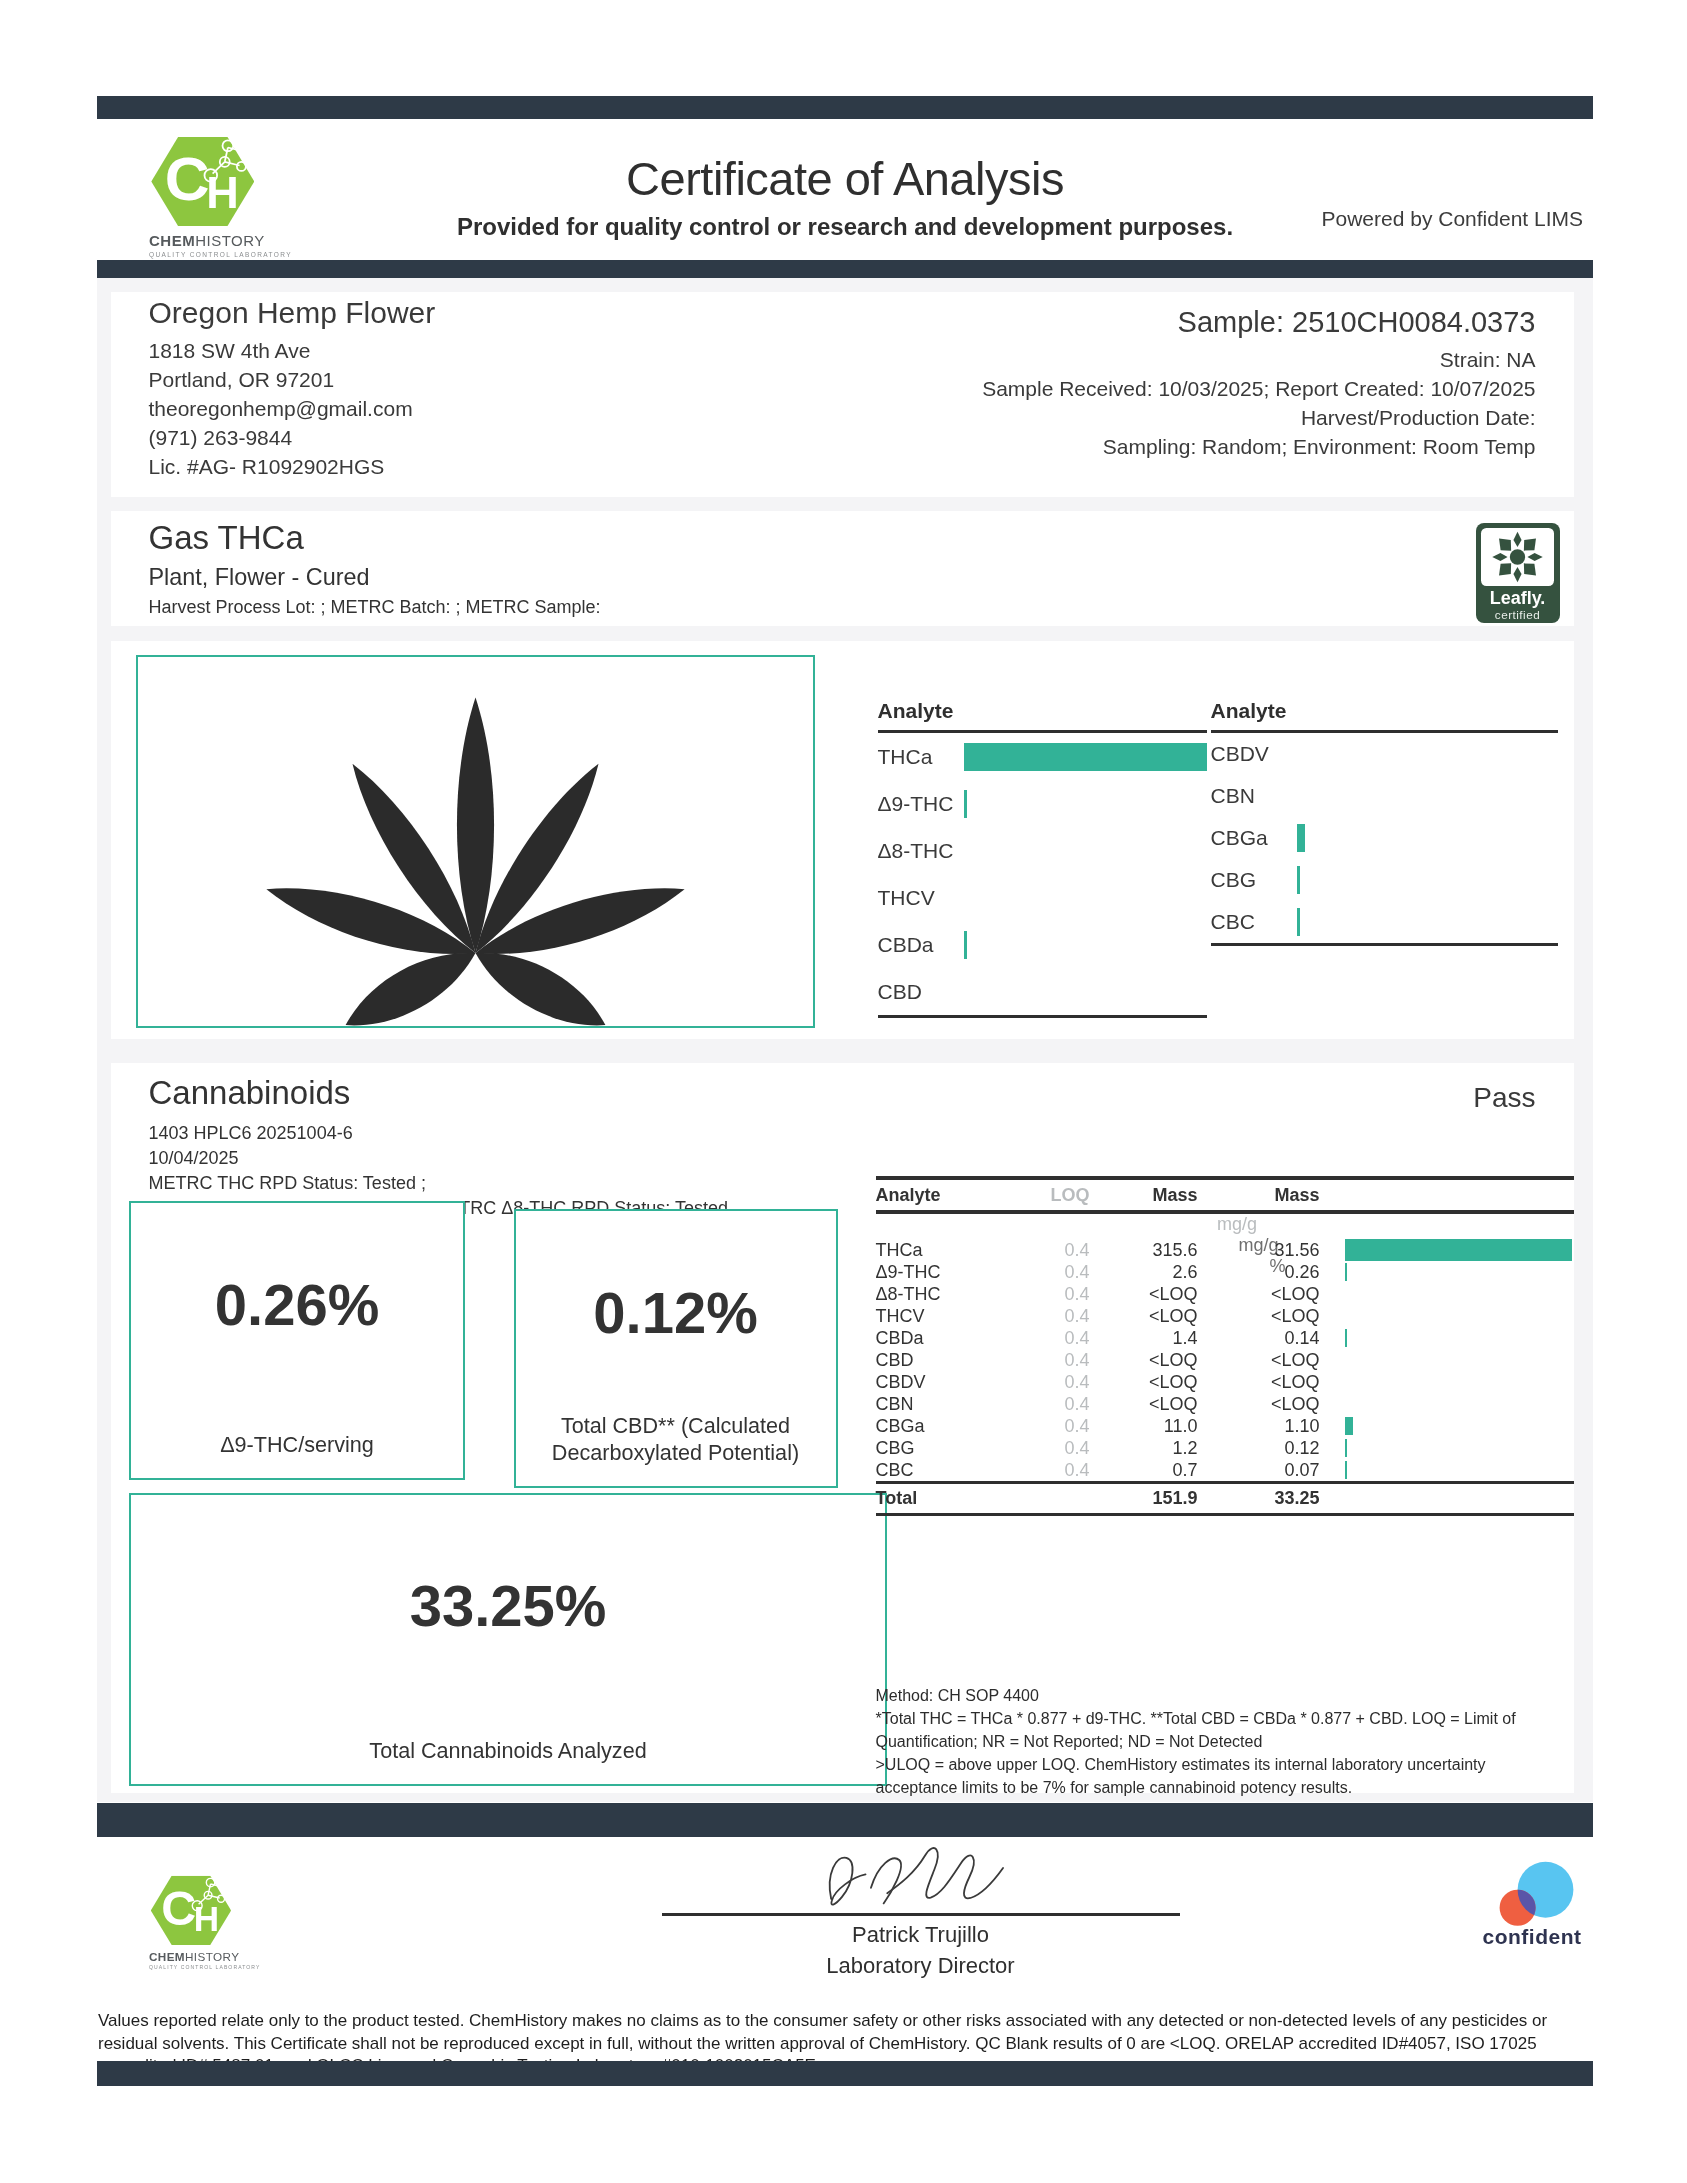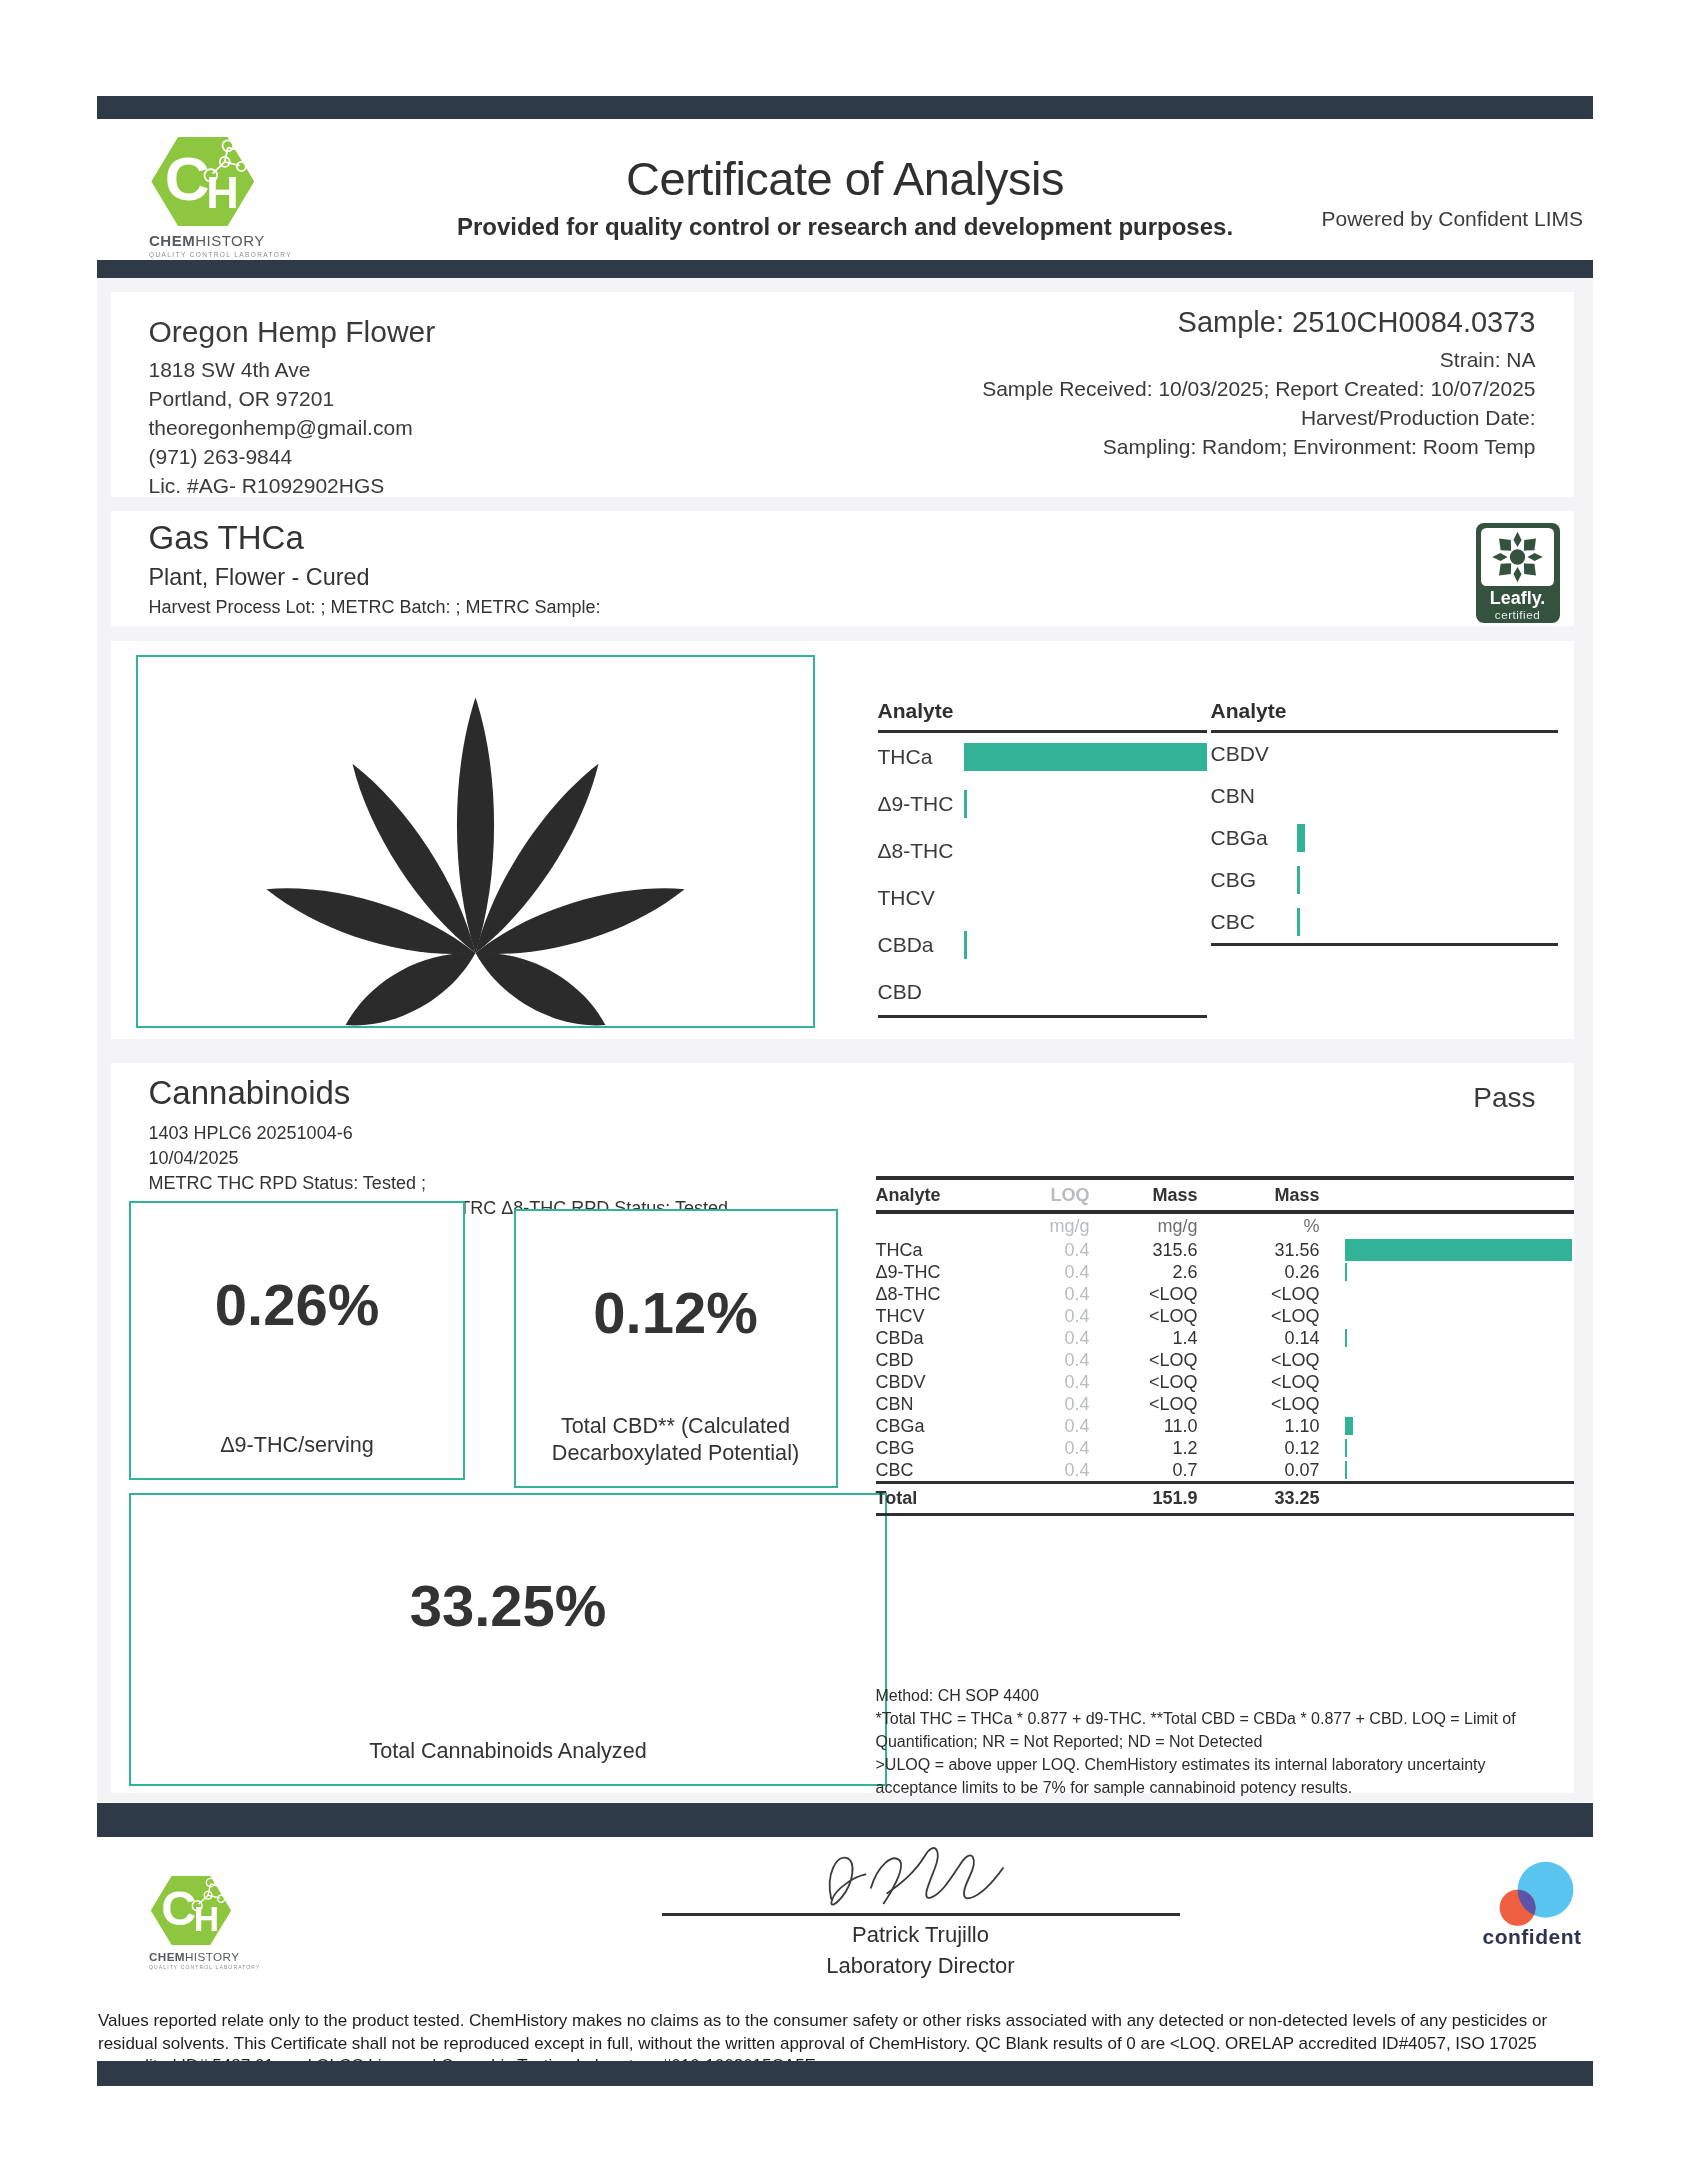--- a/index.html
+++ b/index.html
@@ -28,21 +28,21 @@
   .brandline{margin-top:4.5px;font-size:15px;color:#565a5d;letter-spacing:0.5px;}
   .brandline b{font-weight:700;}
   .tagline{margin-top:2.3px;font-size:6.5px;color:#8a8d8f;letter-spacing:1.4px;white-space:nowrap;}
   #logo-header{position:absolute;left:52px;top:17px;}
   #logo-footer{position:absolute;left:149px;top:1875px;transform:scale(0.78);transform-origin:top left;}
 
   
   #gray-panel{position:absolute;left:97px;top:278px;width:1496px;height:1524px;background:#f4f4f6;}
   .card{position:absolute;background:#fff;}
   #card-info{left:13.5px;top:14.4px;width:1463px;height:205px;}
-  .client{position:absolute;left:38px;top:23px;}
+  .client{position:absolute;left:38px;top:4px;}
   .client h1{margin:0 0 5.4px 0;font-size:30px;font-weight:400;color:#3a3a3a;line-height:1.15;}
   .client p{margin:0;font-size:21px;line-height:29px;color:#3a3a3a;}
   .sample{position:absolute;right:38px;top:13.5px;text-align:right;}
   .sample h1{margin:0 0 5.4px 0;font-size:29px;font-weight:400;color:#3a3a3a;line-height:1.15;}
   .sample p{margin:0;font-size:21px;line-height:29px;color:#3a3a3a;}
 
   #card-product{left:13.5px;top:233px;width:1463px;height:115px;}
   #card-product h2{margin:0;position:absolute;left:38px;top:8px;font-size:33px;font-weight:400;color:#333;}
   #product-type{position:absolute;left:38px;top:53px;font-size:23.4px;color:#333;margin:0;}
   #product-meta{position:absolute;left:38px;top:86px;font-size:18px;color:#333;margin:0;}
@@ -79,21 +79,21 @@
   #hl-box-1{left:403px;top:138px;width:324px;height:279px;margin-top:8px;}
   #hl-box-2{left:18.5px;top:430px;width:758px;height:293px;}
   .hl-value{position:absolute;left:0;right:0;top:68px;text-align:center;font-size:58px;font-weight:700;color:#333;}
   #hl-box-2 .hl-value{top:77px;}
   .hl-label{position:absolute;left:0;right:0;bottom:20px;text-align:center;font-size:21.6px;color:#333;padding:0 25px;line-height:27px;}
 
   
   #results-table{position:absolute;left:765px;top:113px;width:698px;border-top:4px solid #2f2f2f;font-size:18px;color:#333;}
   .t-row,.t-head,.t-units,.t-total{display:flex;align-items:center;}
   .t-head{height:30px;border-bottom:4px solid #2f2f2f;font-weight:700;}
-  .t-units{height:25px;}
+  .t-units{height:25px;flex-direction:column;}
   .t-row{height:22px;}
   .t-total{height:29px;border-top:3.2px solid #2f2f2f;border-bottom:3.2px solid #2f2f2f;font-weight:700;}
   .t-c1{width:149px;}
   .t-c2{width:65px;text-align:right;color:#b9bcbe;}
   .t-c3{width:108px;text-align:right;}
   .t-c4{width:122px;text-align:right;}
   .t-track{flex:1;margin-left:25px;display:flex;align-items:center;height:100%;}
   .t-bar{height:18px;background:#32b297;}
   .t-bar-max{height:22px;}
   .t-units .t-c3,.t-units .t-c4{color:#6f6f6f;}

